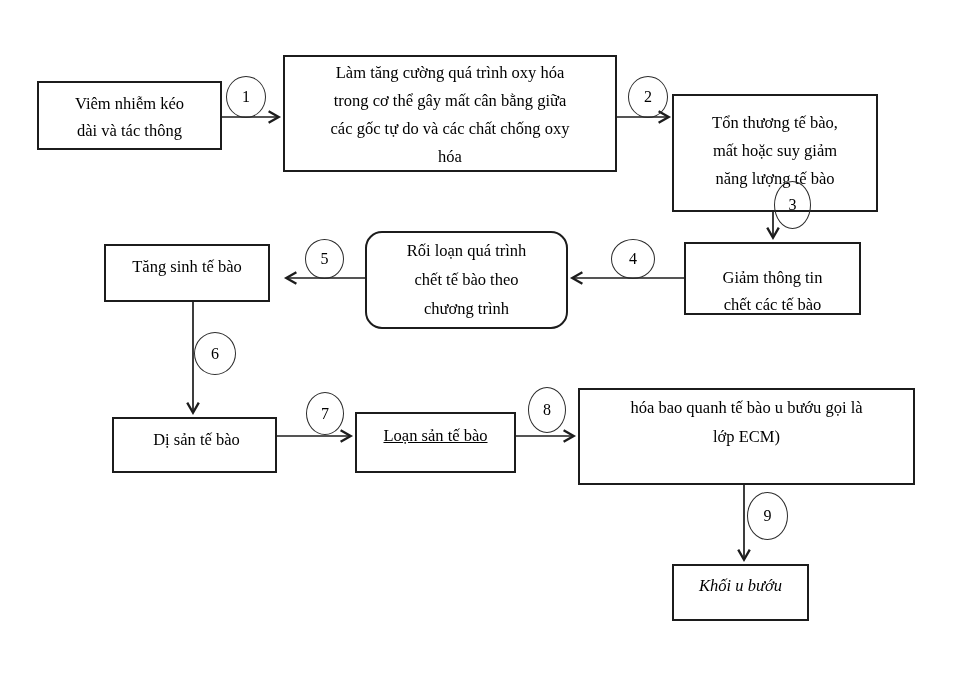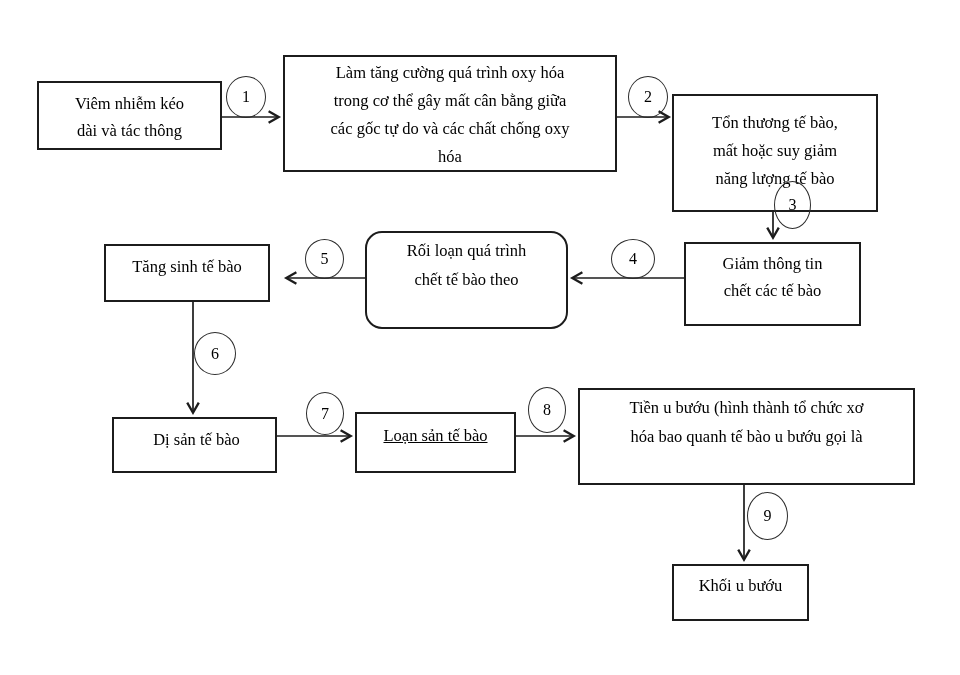--- a/index.html
+++ b/index.html
@@ -28,27 +28,27 @@
     border:1.6px solid #2c2c2c;
     border-radius:50%;
     background:transparent;
     display:flex;align-items:center;justify-content:center;
     font-size:16px;
   }
   
   .n1{left:37px;top:81px;width:185px;height:69px;padding-top:7px;}
   .n2{left:283px;top:55px;width:334px;height:117px;line-height:28px;padding-top:2px;}
   .n3{left:672px;top:58px;width:206px;height:118px;line-height:28px;padding-top:13px;margin-top:36px;}
-  .n4{left:684px;top:242px;width:177px;height:84px;padding-top:6px;}
+  .n4{left:684px;top:242px;width:177px;height:73px;padding-top:20px;}
   .n5{left:365px;top:231px;width:203px;height:98px;line-height:29px;padding-top:3px;border-radius:17px;}
   .n6{left:104px;top:244px;width:166px;height:58px;padding-top:7px;}
   .n7{left:112px;top:417px;width:165px;height:56px;padding-top:7px;padding-left:8px;}
   .n8{left:355px;top:412px;width:161px;height:61px;padding-top:8px;text-decoration:underline;}
   .n9{left:578px;top:388px;width:337px;height:97px;line-height:29px;padding-top:3px;}
-  .n10{left:672px;top:564px;width:137px;height:57px;padding-top:6px;}
+  .n10{left:672px;top:564px;width:137px;height:57px;padding-top:6px;font-style:italic;}
   
   .c1{left:226px;top:76px;width:40px;height:42px;}
   .c2{left:628px;top:76px;width:40px;height:42px;}
   .c3{left:774px;top:181px;width:37px;height:48px;}
   .c4{left:611px;top:239px;width:44px;height:40px;}
   .c5{left:305px;top:239px;width:39px;height:40px;}
   .c6{left:194px;top:332px;width:42px;height:43px;}
   .c7{left:306px;top:392px;width:38px;height:43px;}
   .c8{left:528px;top:387px;width:38px;height:46px;}
   .c9{left:747px;top:492px;width:41px;height:48px;}
@@ -94,37 +94,38 @@
   </div>
 
   <div class="node n4">
     <div>Giảm thông tin</div>
     <div>chết các tế bào</div>
   </div>
 
   <div class="node n5">
     <div>Rối loạn quá trình</div>
     <div>chết tế bào theo</div>
+    <div>chương trình</div>
   </div>
 
   <div class="node n6">
     <div>Tăng sinh tế bào</div>
   </div>
 
   <div class="node n7">
     <div>Dị sản tế bào</div>
   </div>
 
   <div class="node n8">
     <div>Loạn sản tế bào</div>
   </div>
 
   <div class="node n9">
-    <div>Tiền u bướu (hình thành tổ chức xơ</div>
     <div>hóa bao quanh tế bào u bướu gọi là</div>
+    <div>lớp ECM)</div>
   </div>
 
   <div class="node n10">
     <div>Khối u bướu</div>
   </div>
 
   <div class="step c1">1</div>
   <div class="step c2">2</div>
   <div class="step c3">3</div>
   <div class="step c4">4</div>

